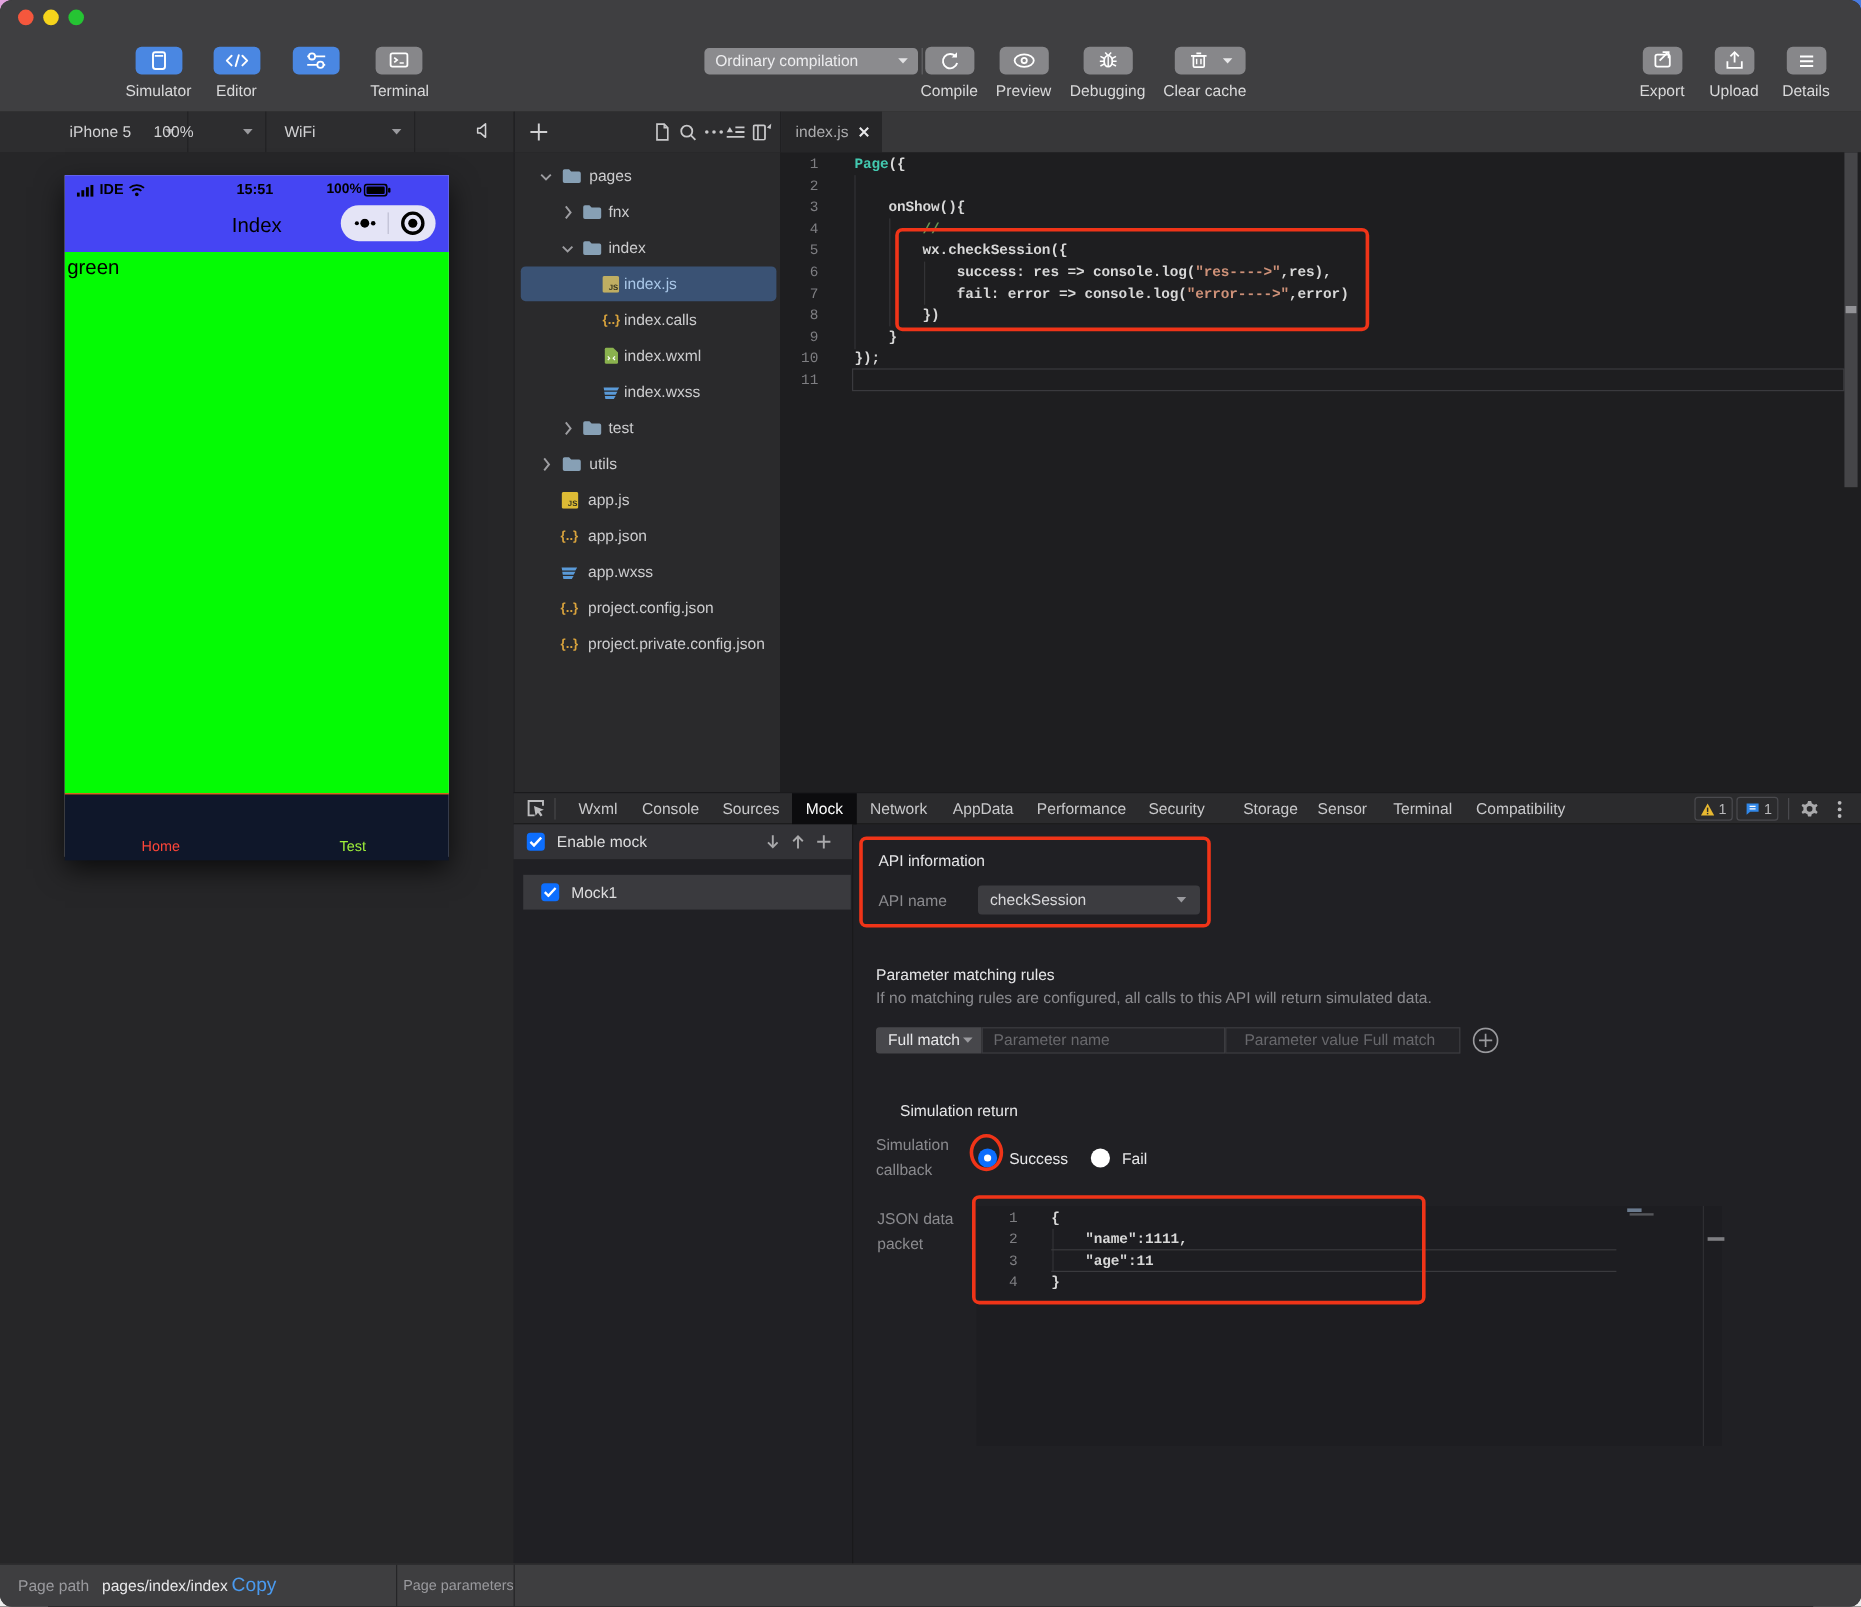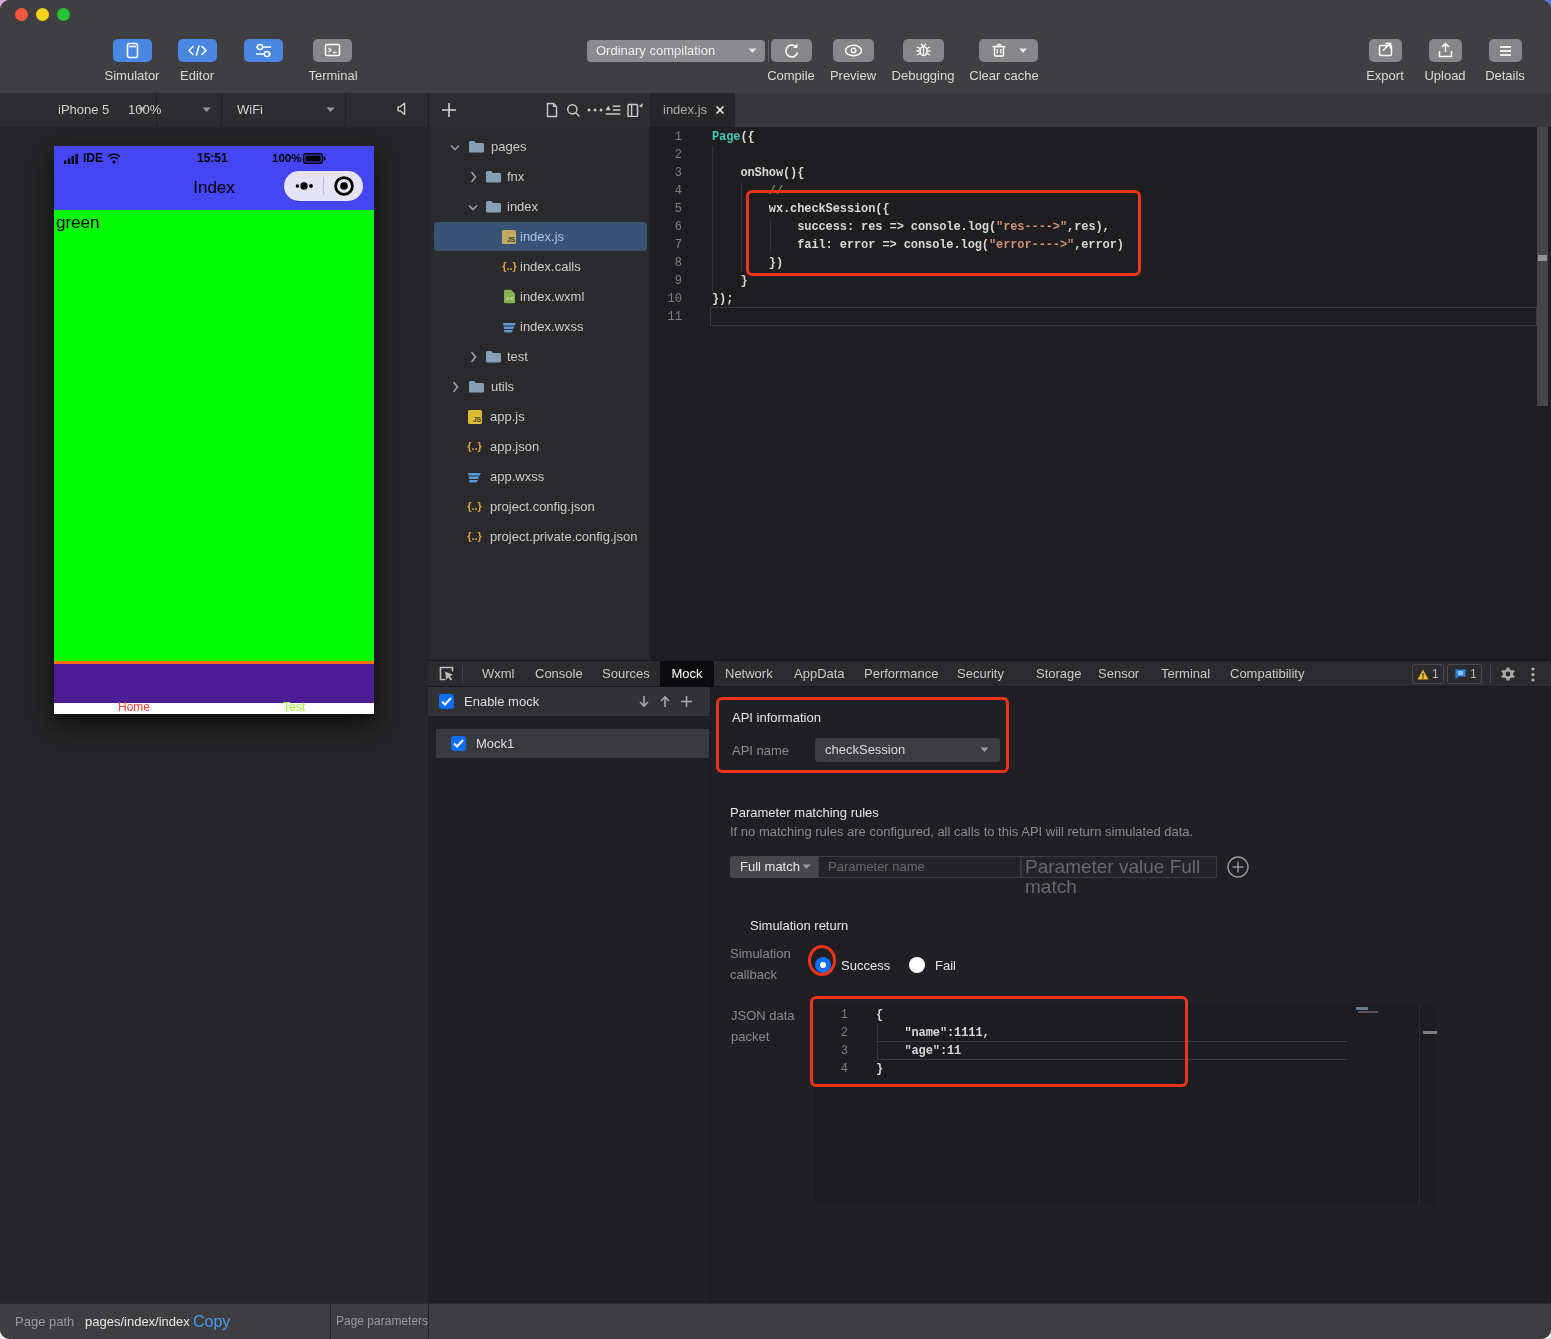--- a/index.html
+++ b/index.html
@@ -211,21 +211,21 @@
       <div class="abs" style="left:39px;top:6px;width:1px;height:18px;background:#bebed2;"></div>
       <svg class="abs" style="left:49px;top:4px;" width="22" height="22" viewBox="0 0 22 22">
             <circle cx="11" cy="11" r="8.4" fill="none" stroke="#000" stroke-width="2.8"></circle>
             <circle cx="11" cy="11" r="3.8" fill="#000"></circle>
           </svg>
     </div>
 
     <div class="abs" style="left:0;top:64px;width:320px;height:451px;background:#04fb04;"></div>
     <div class="abs" style="left:2px;top:67px;font-size:17px;color:#000;">green</div>
 
-    <div class="abs" style="left:0;top:515px;width:320px;height:42px;background:#4c1d95;border-top:3px solid #f97316;">
+    <div class="abs" style="left:0;top:515px;width:320px;height:56px;background:#0f172a;border-top:1px solid #f97316;">
       <div class="abs" style="left:40px;top:36px;width:80px;text-align:center;font-size:12px;color:#fd4538;">Home</div>
       <div class="abs" style="left:200px;top:36px;width:80px;text-align:center;font-size:12px;color:#a0f23a;">Test</div>
     </div>
   </div>
 </div>
 
 <div class="abs" id="treebar">
   <svg class="abs" style="left:12px;top:9px;" width="16" height="16" viewBox="0 0 16 16">
         <line x1="8" y1="1" x2="8" y2="15" stroke="#d0d0d2" stroke-width="1.6"></line>
         <line x1="1" y1="8" x2="15" y2="8" stroke="#d0d0d2" stroke-width="1.6"></line>
@@ -484,21 +484,21 @@
   </div>
   <div class="abs redbox" style="left:288px;top:36px;width:293px;height:76px;"></div>
   <div class="abs" style="left:302px;top:144px;font-size:13px;color:#e6e6e8;">Parameter matching rules</div>
   <div class="abs" style="left:302px;top:163px;font-size:13px;color:#8a8a8e;">If no matching rules are configured, all calls to this API will return simulated data.</div>
   <div class="abs" style="left:302px;top:195px;width:88px;height:22px;background:#47474b;border-radius:3px 0 0 3px;font-size:13px;line-height:22px;color:#e8e8ea;padding-left:10px;">Full match
     <svg class="abs" style="right:7px;top:8px;" width="9" height="6" viewBox="0 0 9 6">
           <path d="M0.5 0.5 L4.5 5 L8.5 0.5" fill="#9a9a9e"></path>
         </svg>
   </div>
   <div class="abs in" style="left:390px;top:195px;width:203px;height:22px;font-size:13px;line-height:20px;color:#68686c;padding-left:9px;">Parameter name</div>
-  <div class="abs in" style="left:593px;top:195px;width:196px;height:22px;font-size:19px;line-height:20px;color:#68686c;padding-left:3px;">Parameter value Full match</div>
+  <div class="abs in" style="left:593px;top:195px;width:196px;height:22px;font-size:13px;line-height:20px;color:#68686c;padding-left:15px;">Parameter value Full match</div>
   <svg class="abs" style="left:799px;top:195px;" width="22" height="22" viewBox="0 0 22 22">
         <circle cx="11" cy="11" r="10" fill="none" stroke="#9a9a9e" stroke-width="1.4"></circle>
         <line x1="11" y1="5.5" x2="11" y2="16.5" stroke="#9a9a9e" stroke-width="1.4"></line>
         <line x1="5.5" y1="11" x2="16.5" y2="11" stroke="#9a9a9e" stroke-width="1.4"></line>
       </svg>
   <div class="abs" style="left:302px;top:257px;font-size:13px;color:#e6e6e8;margin-left:20px;">Simulation return</div>
   <div class="abs" style="left:302px;top:285px;font-size:13px;color:#8a8a8e;">Simulation</div>
   <div class="abs" style="left:302px;top:306px;font-size:13px;color:#8a8a8e;">callback</div>
   <div class="abs" style="left:387px;top:296px;width:16px;height:16px;border-radius:50%;background:#0d6efd;">
         <div class="abs" style="left:5px;top:5px;width:6px;height:6px;border-radius:50%;background:#fff;"></div>

